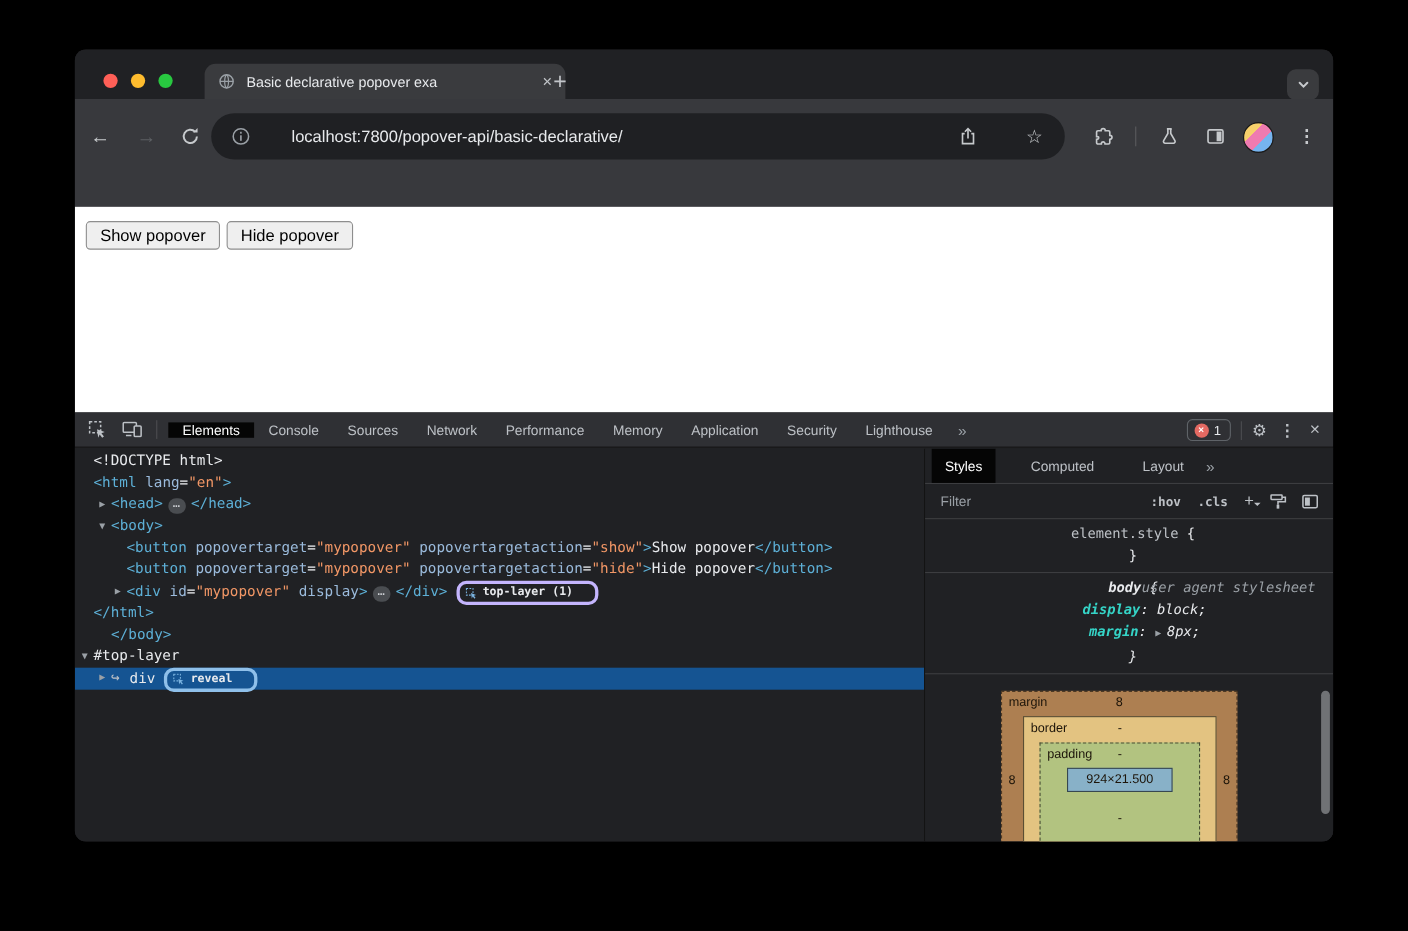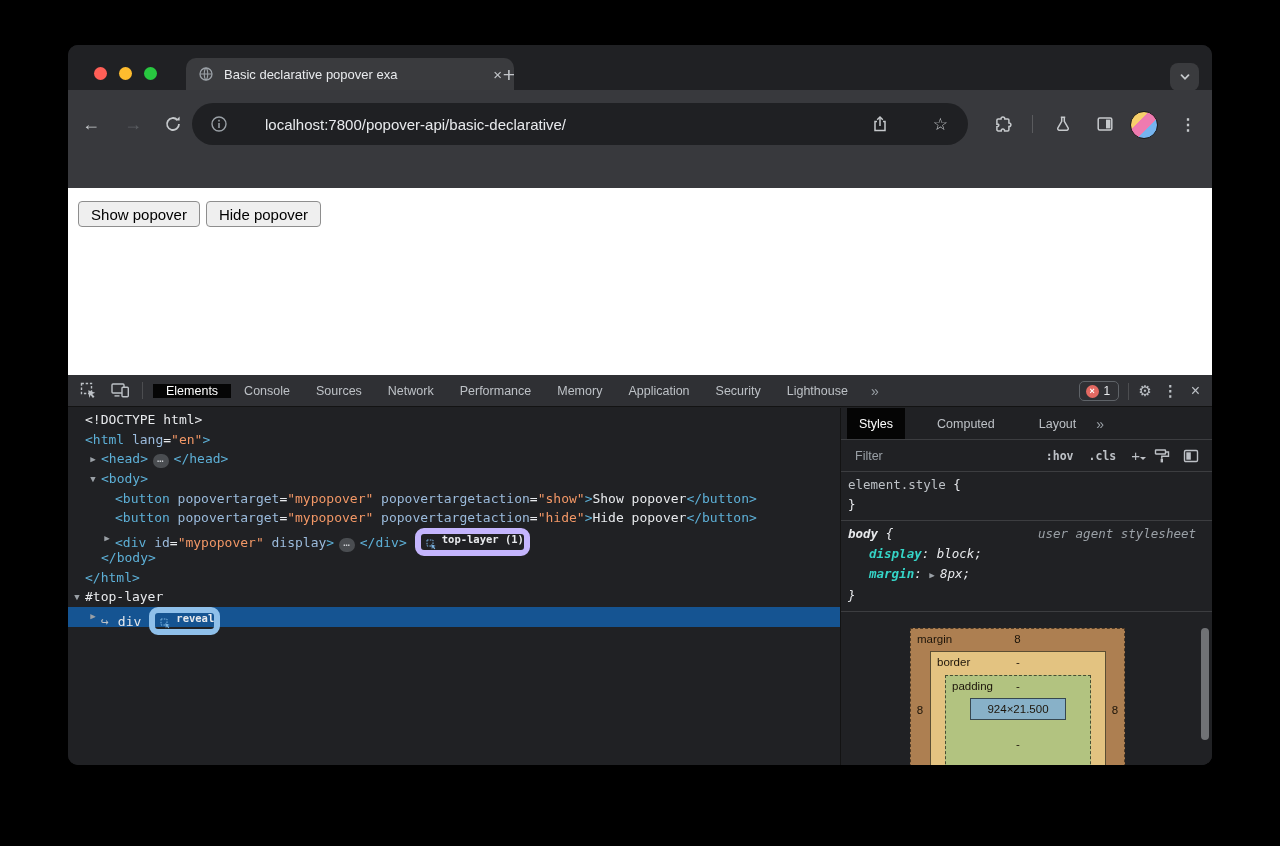--- a/index.html
+++ b/index.html
@@ -74,22 +74,22 @@
     font-family:"DejaVu Sans Mono","Liberation Mono",monospace;font-size:13px;}
   .dom-tree{padding-top:2px;}
   .dom-line{height:19.7px;line-height:19.7px;white-space:pre;position:relative;}
   .dom-line.selected{background:#155492;}
   .d0{padding-left:17px}.d1{padding-left:33px}.d2{padding-left:47px}
   .arr{position:absolute;color:#9aa0a6;font-size:9px;width:12px;text-align:center;top:0.5px;}
   .d0 .arr{left:3px}.d1 .arr{left:19px}.d2 .arr{left:33px}
   .tk-b{color:#5db0d7}.tk-a{color:#9bbbdc}.tk-o{color:#f29766}.tk-w{color:#e8eaed}
   .ell{display:inline-block;background:#4a4d51;color:#cdd0d4;border-radius:8px;font-size:11px;line-height:7px;
     padding:1px 4px 6px;margin:0 5px;vertical-align:1px;letter-spacing:1px;}
-  .dom-badge{display:inline-flex;align-items:flex-end;gap:5px;border:6px solid #c4b5fd;border-radius:9px;
-    padding:0 0 0 5px;margin-left:8px;height:16px;color:#e8eaed;font-size:10.5px;font-weight:bold;vertical-align:-3px;}
+  .dom-badge{display:inline-flex;align-items:center;gap:5px;border:3px solid #c4b5fd;border-radius:9px;
+    padding:0 20px 0 5px;margin-left:8px;height:16px;color:#e8eaed;font-size:10.5px;font-weight:bold;vertical-align:-3px;}
   .selected .dom-badge{border-color:#8fc0ea;}
   .ret{color:#bdc1c6;padding-right:9px;}
 
   
   .crumbs{position:absolute;left:0;bottom:0;width:772px;height:35px;background:#28292d;border-top:1px solid #3c3d40;
     display:flex;align-items:center;font-size:13px;box-sizing:border-box;}
   .crumb{color:#7cb2e8;padding:3px 7px;border-radius:3px;}
   .crumb.first{margin-left:5px;background:#37383c;}
 
   
@@ -101,21 +101,21 @@
   .sp-more{color:#9aa0a6;font-size:14px;align-self:center;margin-left:8px;}
   .sp-filter{height:32px;border-bottom:1px solid #3c3d40;display:flex;align-items:center;box-sizing:border-box;}
   .filter-text{color:#9aa0a6;font-size:12.5px;margin-left:14px;flex:1;}
   .pseudo{font-family:"DejaVu Sans Mono",monospace;font-size:11.5px;font-weight:bold;color:#bdc1c6;margin-right:15px;}
   .sp-plus{color:#bdc1c6;font-size:15px;margin-right:14px;position:relative;}
   .sp-plus:after{content:"";position:absolute;right:-6px;bottom:1px;border:3px solid transparent;border-top-color:#bdc1c6;}
   .sp-ficon{margin-right:13px;display:flex;}
 
   .sp-rules{font-family:"DejaVu Sans Mono","Liberation Mono",monospace;font-size:12.5px;color:#e8eaed;}
   .rule{position:relative;padding:3px 0 6px;border-bottom:1px solid #3c3d40;line-height:19.7px;}
-  .rline{white-space:pre;padding-left:7px;}
+  .rline{white-space:pre;padding-left:7px;text-align:center;}
   .rule .prop{padding-left:28px;}
   .sel-gray{color:#bdc1c6;}
   .rule.ua .rline{font-style:italic;}
   .rule.ua .sel{font-weight:bold;}
   .origin{position:absolute;right:16px;top:3px;color:#9aa0a6;font-style:italic;}
   .pname{color:#35d4c7;font-weight:bold;}
   .parrow{color:#9aa0a6;font-size:9px;}
 
   
   .boxmodel{position:absolute;left:69px;top:220px;width:215px;height:210px;background:#ad7f51;
@@ -264,22 +264,22 @@
             <div class="dom-line d0"><span class="tk-w">&lt;!DOCTYPE html&gt;</span></div>
             <div class="dom-line d0"><span class="tk-b">&lt;html</span><span class="tk-a"> lang</span><span class="tk-w">=</span><span class="tk-o">"en"</span><span class="tk-b">&gt;</span></div>
             <div class="dom-line d1"><span class="arr">▶</span><span class="tk-b">&lt;head&gt;</span><span class="ell">…</span><span class="tk-b">&lt;/head&gt;</span></div>
             <div class="dom-line d1"><span class="arr">▼</span><span class="tk-b">&lt;body&gt;</span></div>
             <div class="dom-line d2"><span class="tk-b">&lt;button</span><span class="tk-a"> popovertarget</span><span class="tk-w">=</span><span class="tk-o">"mypopover"</span><span class="tk-a"> popovertargetaction</span><span class="tk-w">=</span><span class="tk-o">"show"</span><span class="tk-b">&gt;</span><span class="tk-w">Show popover</span><span class="tk-b">&lt;/button&gt;</span></div>
             <div class="dom-line d2"><span class="tk-b">&lt;button</span><span class="tk-a"> popovertarget</span><span class="tk-w">=</span><span class="tk-o">"mypopover"</span><span class="tk-a"> popovertargetaction</span><span class="tk-w">=</span><span class="tk-o">"hide"</span><span class="tk-b">&gt;</span><span class="tk-w">Hide popover</span><span class="tk-b">&lt;/button&gt;</span></div>
             <div class="dom-line d2"><span class="arr">▶</span><span class="tk-b">&lt;div</span><span class="tk-a"> id</span><span class="tk-w">=</span><span class="tk-o">"mypopover"</span><span class="tk-a"> display</span><span class="tk-b">&gt;</span><span class="ell">…</span><span class="tk-b">&lt;/div&gt;</span><span class="dom-badge"><span><svg width="11" height="11" viewBox="0 0 11 11">
                     <rect x="1" y="1" width="6" height="6" fill="none" stroke="#7ab3e0" stroke-width="1" stroke-dasharray="1.6 1.2"></rect>
                     <path d="M5.2 5.2l4.6 1.7-2 .7 1.5 1.9-1 .8-1.5-2-.9 1.9z" fill="#7ab3e0"></path>
                   </svg></span><span>top-layer (1)</span></span></div>
+            <div class="dom-line d0"><span class="tk-b">&lt;/html&gt;</span></div>
             <div class="dom-line d1"><span class="tk-b">&lt;/body&gt;</span></div>
-            <div class="dom-line d0"><span class="tk-b">&lt;/html&gt;</span></div>
             <div class="dom-line d0"><span class="arr">▼</span><span class="tk-w">#top-layer</span></div>
             <div class="dom-line d1 selected"><span class="arr">▶</span><span class="ret">↪</span><span class="tk-w">div</span><span class="dom-badge"><span><svg width="11" height="11" viewBox="0 0 11 11">
                     <rect x="1" y="1" width="6" height="6" fill="none" stroke="#7ab3e0" stroke-width="1" stroke-dasharray="1.6 1.2"></rect>
                     <path d="M5.2 5.2l4.6 1.7-2 .7 1.5 1.9-1 .8-1.5-2-.9 1.9z" fill="#7ab3e0"></path>
                   </svg></span><span>reveal</span></span></div>
           </div>
       </div>
 
 
       <div class="pane-divider"></div>

